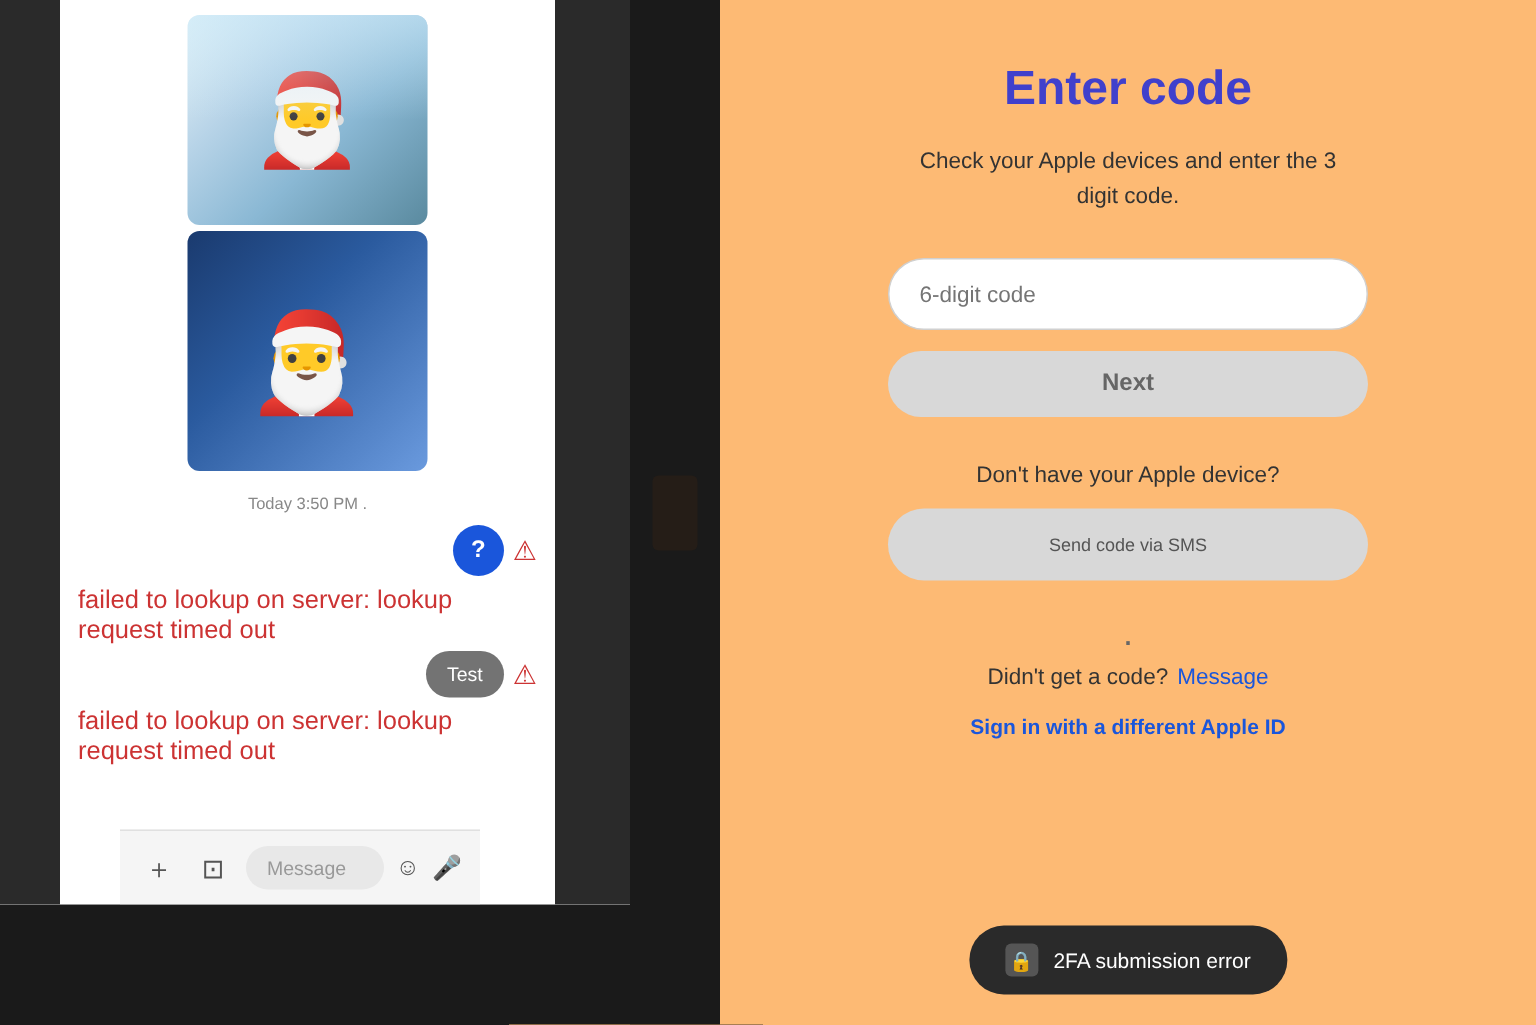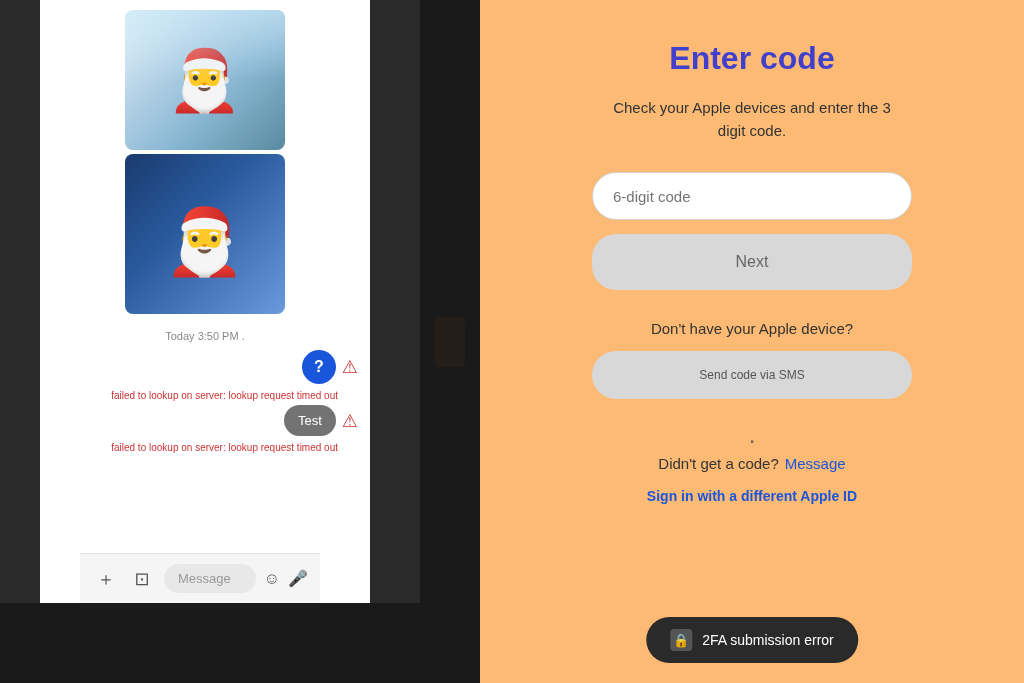--- a/index.html
+++ b/index.html
@@ -113,23 +113,23 @@
     }
 
     .bubble-row {
       display: flex;
       justify-content: flex-end;
       align-items: center;
       gap: 6px;
     }
 
     .error-text {
-      font-size: 10px;
+      font-size: 17px;
       color: #cc3333;
-      text-align: right;
+      text-align: left;
       margin-right: 20px;
       margin-top: 2px;
     }
 
     .bubble-blue {
       background: #737373;
       color: white;
       border-radius: 18px;
       padding: 8px 14px;
       font-size: 13px;
@@ -250,28 +250,29 @@
       padding: 0 20px;
       font-size: 15px;
       color: #aaa;
       background: #fff;
       margin-bottom: 14px;
       outline: none;
     }
 
     .next-button {
       width: 320px;
-      height: 56px;
+      height: 44px;
       background: #d8d8d8;
       border: none;
       border-radius: 24px;
       font-size: 16px;
       color: #666;
       cursor: pointer;
       margin-bottom: 30px;
+      font-weight: bold;
     }
 
     .no-device-text {
       font-size: 15px;
       color: #333;
       text-align: center;
       margin-bottom: 14px;
     }
 
     .sms-button {

